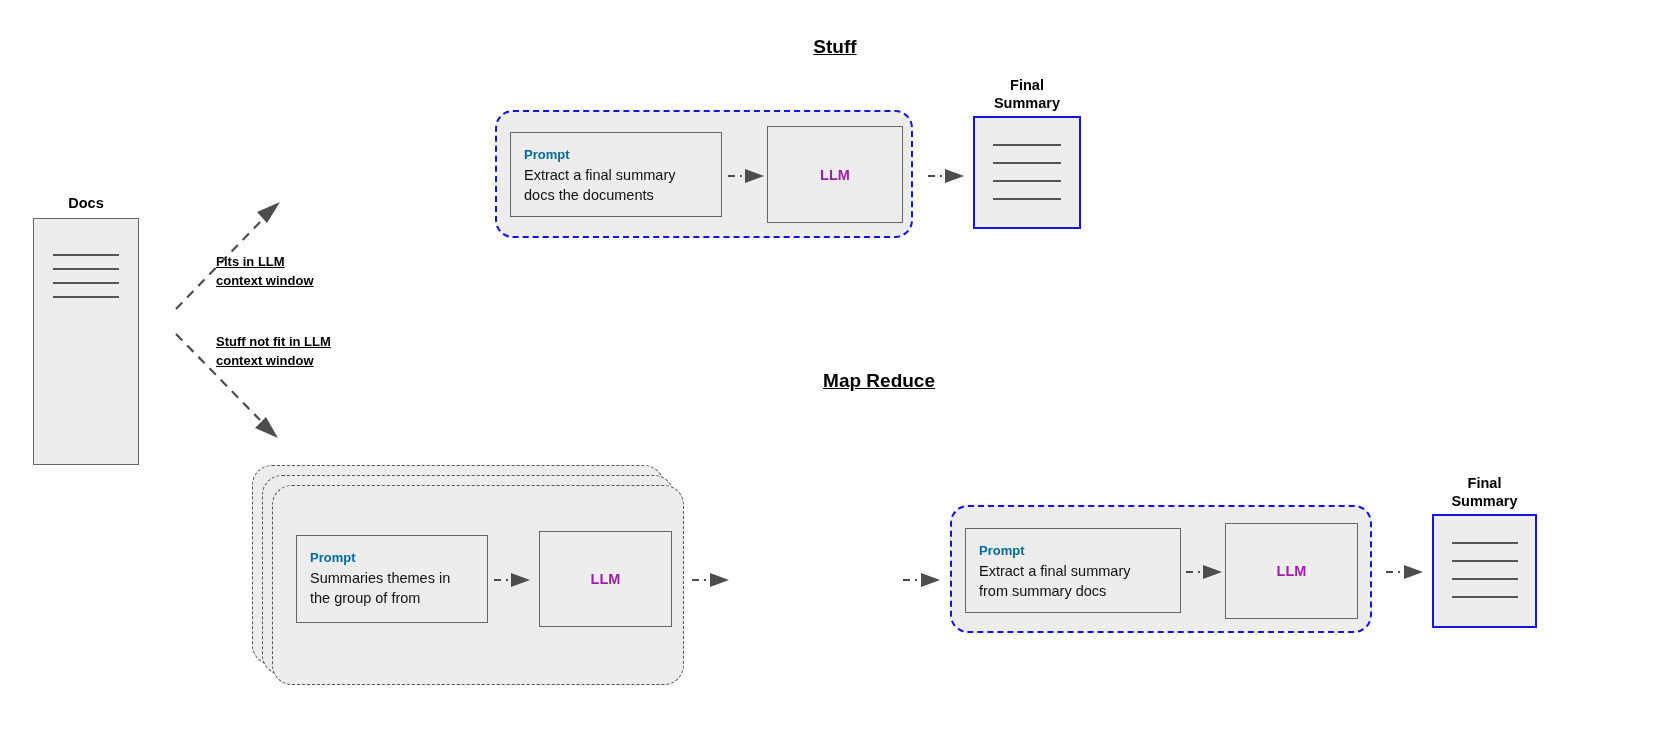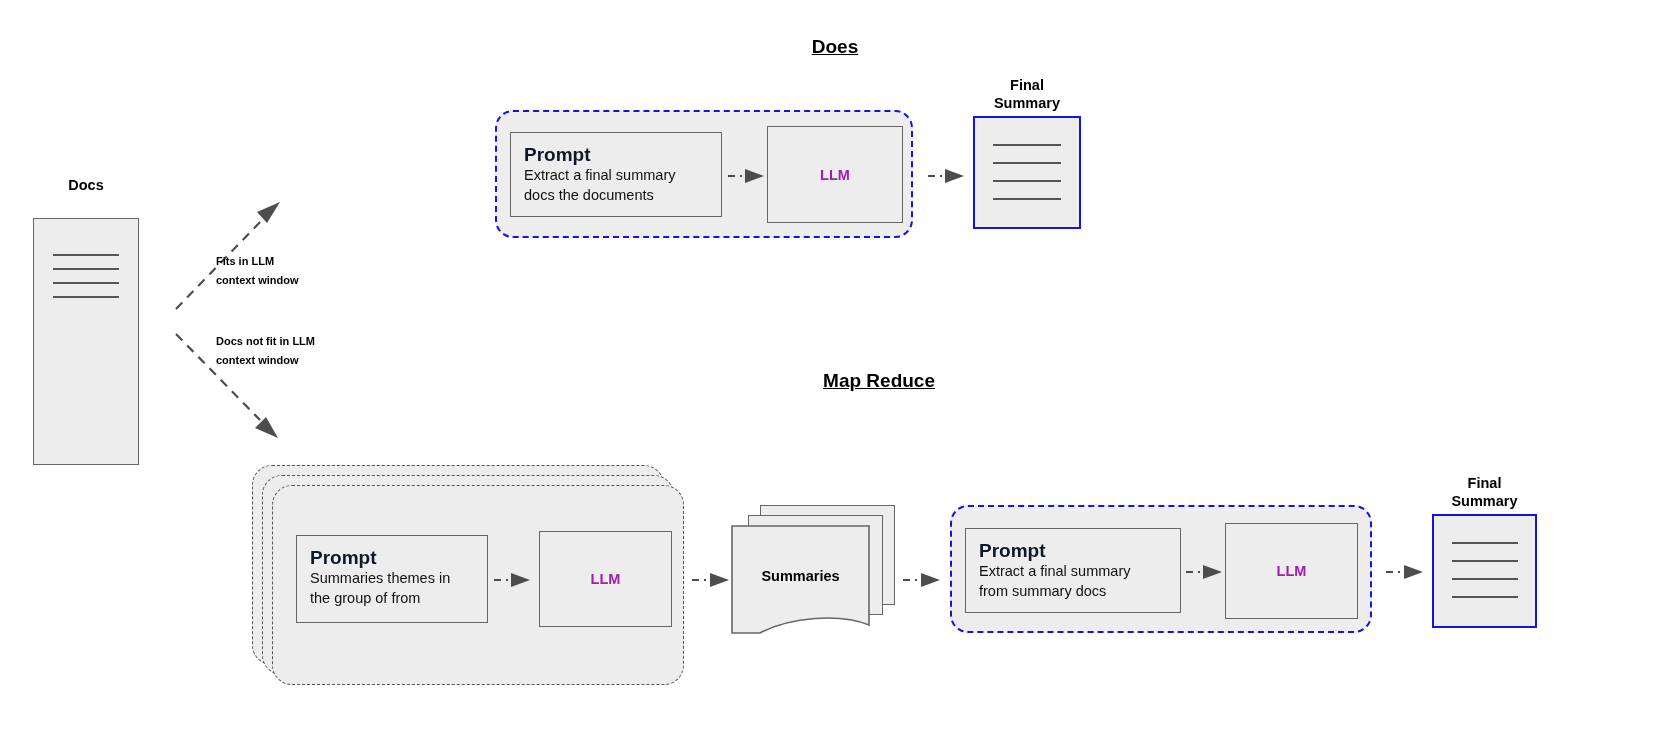--- a/index.html
+++ b/index.html
@@ -28,25 +28,26 @@
   }
   .node-caption {
     font-size: 14.5px;
     font-weight: bold;
     color: #000;
     text-align: center;
     line-height: 18px;
     white-space: nowrap;
   }
   .edge-label {
-    font-size: 11px;
+    font-size: 13px;
     font-weight: bold;
     color: #000;
     line-height: 19px;
     white-space: nowrap;
+    text-decoration: underline;
   }
 
   
   .gray-box {
     background: #ededed;
     border: 1.6px solid #666666;
     box-sizing: border-box;
   }
   .blue-box {
     background: #ededed;
@@ -61,23 +62,23 @@
   }
 
   
   .prompt-box {
     background: #ededed;
     border: 1.6px solid #666666;
     box-sizing: border-box;
     padding: 12px 13px 10px 13px;
   }
   .prompt-title {
-    font-size: 19px;
-    font-weight: bold;
-    color: #0f172a;
+    font-size: 13px;
+    font-weight: bold;
+    color: #0369a1;
     line-height: 19px;
     margin-bottom: 1px;
   }
   .prompt-body {
     font-size: 14.5px;
     color: #111;
     line-height: 20px;
   }
   .llm-box {
     background: #ededed;
@@ -111,21 +112,21 @@
     background: #ededed;
     border: 1.6px solid #666666;
     box-sizing: border-box;
   }
 </style>
 </head>
 <body>
 
 <div id="canvas">
 
-  <div class="abs node-caption" style="left:33px; top:176px; width:106px;">Docs</div>
+  <div class="abs node-caption" style="left:33px; top:194px; width:106px;">Docs</div>
 
   <div class="abs gray-box" style="left:33px; top:218px; width:106px; height:247px;">
     <div class="doc-lines" style="top:35px;">
       <div class="doc-line" style="width:66px;"></div>
       <div class="doc-line" style="width:66px;"></div>
       <div class="doc-line" style="width:66px;"></div>
       <div class="doc-line" style="width:66px;"></div>
     </div>
   </div>
 
@@ -140,25 +141,25 @@
     <div>context window</div>
   </div>
 
   <div class="arrow" style="left:170px; top:330px; width:120px; height:120px;">
     <svg width="120" height="120" viewBox="0 0 120 120">
       <line x1="6" y1="4" x2="90" y2="90" stroke="#4d4d4d" stroke-width="2.2" stroke-dasharray="9 7" stroke-linecap="butt"></line>
       <polygon points="108,108 85,98 96,87" fill="#4d4d4d"></polygon>
     </svg>
   </div>
   <div class="abs edge-label" style="left:216px; top:332px;">
-    <div>Docs not fit in LLM</div>
+    <div>Stuff not fit in LLM</div>
     <div>context window</div>
   </div>
 
-  <div class="abs section-title" style="left:735px; top:36px; width:200px;">Does</div>
+  <div class="abs section-title" style="left:735px; top:36px; width:200px;">Stuff</div>
 
   <div class="abs blue-dashed-wrap" style="left:495px; top:110px; width:418px; height:128px;"></div>
 
   <div class="abs prompt-box" style="left:510px; top:132px; width:212px; height:85px;">
     <div class="prompt-title">Prompt</div>
     <div class="prompt-body">Extract a final summary</div>
     <div class="prompt-body">docs the documents</div>
   </div>
 
   <div class="arrow" style="left:728px; top:166px; width:40px; height:20px;">
@@ -216,30 +217,20 @@
     <span class="llm-label">LLM</span>
   </div>
 
   <div class="arrow" style="left:692px; top:570px; width:42px; height:20px;">
     <svg width="42" height="20" viewBox="0 0 42 20">
       <line x1="0" y1="10" x2="14" y2="10" stroke="#4d4d4d" stroke-width="2.2" stroke-dasharray="7 5"></line>
       <polygon points="37,10 18,3 18,17" fill="#4d4d4d"></polygon>
     </svg>
   </div>
 
-  <div class="abs" style="left:730px; top:505px; width:170px; height:130px;">
-    <div class="sheet" style="left:30px; top:0px; width:135px; height:100px;"></div>
-    <div class="sheet" style="left:18px; top:10px; width:135px; height:100px;"></div>
-    <svg class="abs" width="150" height="130" viewBox="0 0 150 130" style="left:0px; top:20px;">
-      <path d="M2,1 L139,1 L139,100 C110,88 60,92 30,108 L2,108 Z" fill="#ededed" stroke="#666666" stroke-width="1.6"></path>
-    </svg>
-    <div class="abs" style="left:2px; top:62px; width:137px; text-align:center;">
-      <span class="node-caption">Summaries</span>
-    </div>
-  </div>
 
   <div class="arrow" style="left:903px; top:570px; width:42px; height:20px;">
     <svg width="42" height="20" viewBox="0 0 42 20">
       <line x1="0" y1="10" x2="14" y2="10" stroke="#4d4d4d" stroke-width="2.2" stroke-dasharray="7 5"></line>
       <polygon points="37,10 18,3 18,17" fill="#4d4d4d"></polygon>
     </svg>
   </div>
 
   <div class="abs blue-dashed-wrap" style="left:950px; top:505px; width:422px; height:128px;"></div>
 

